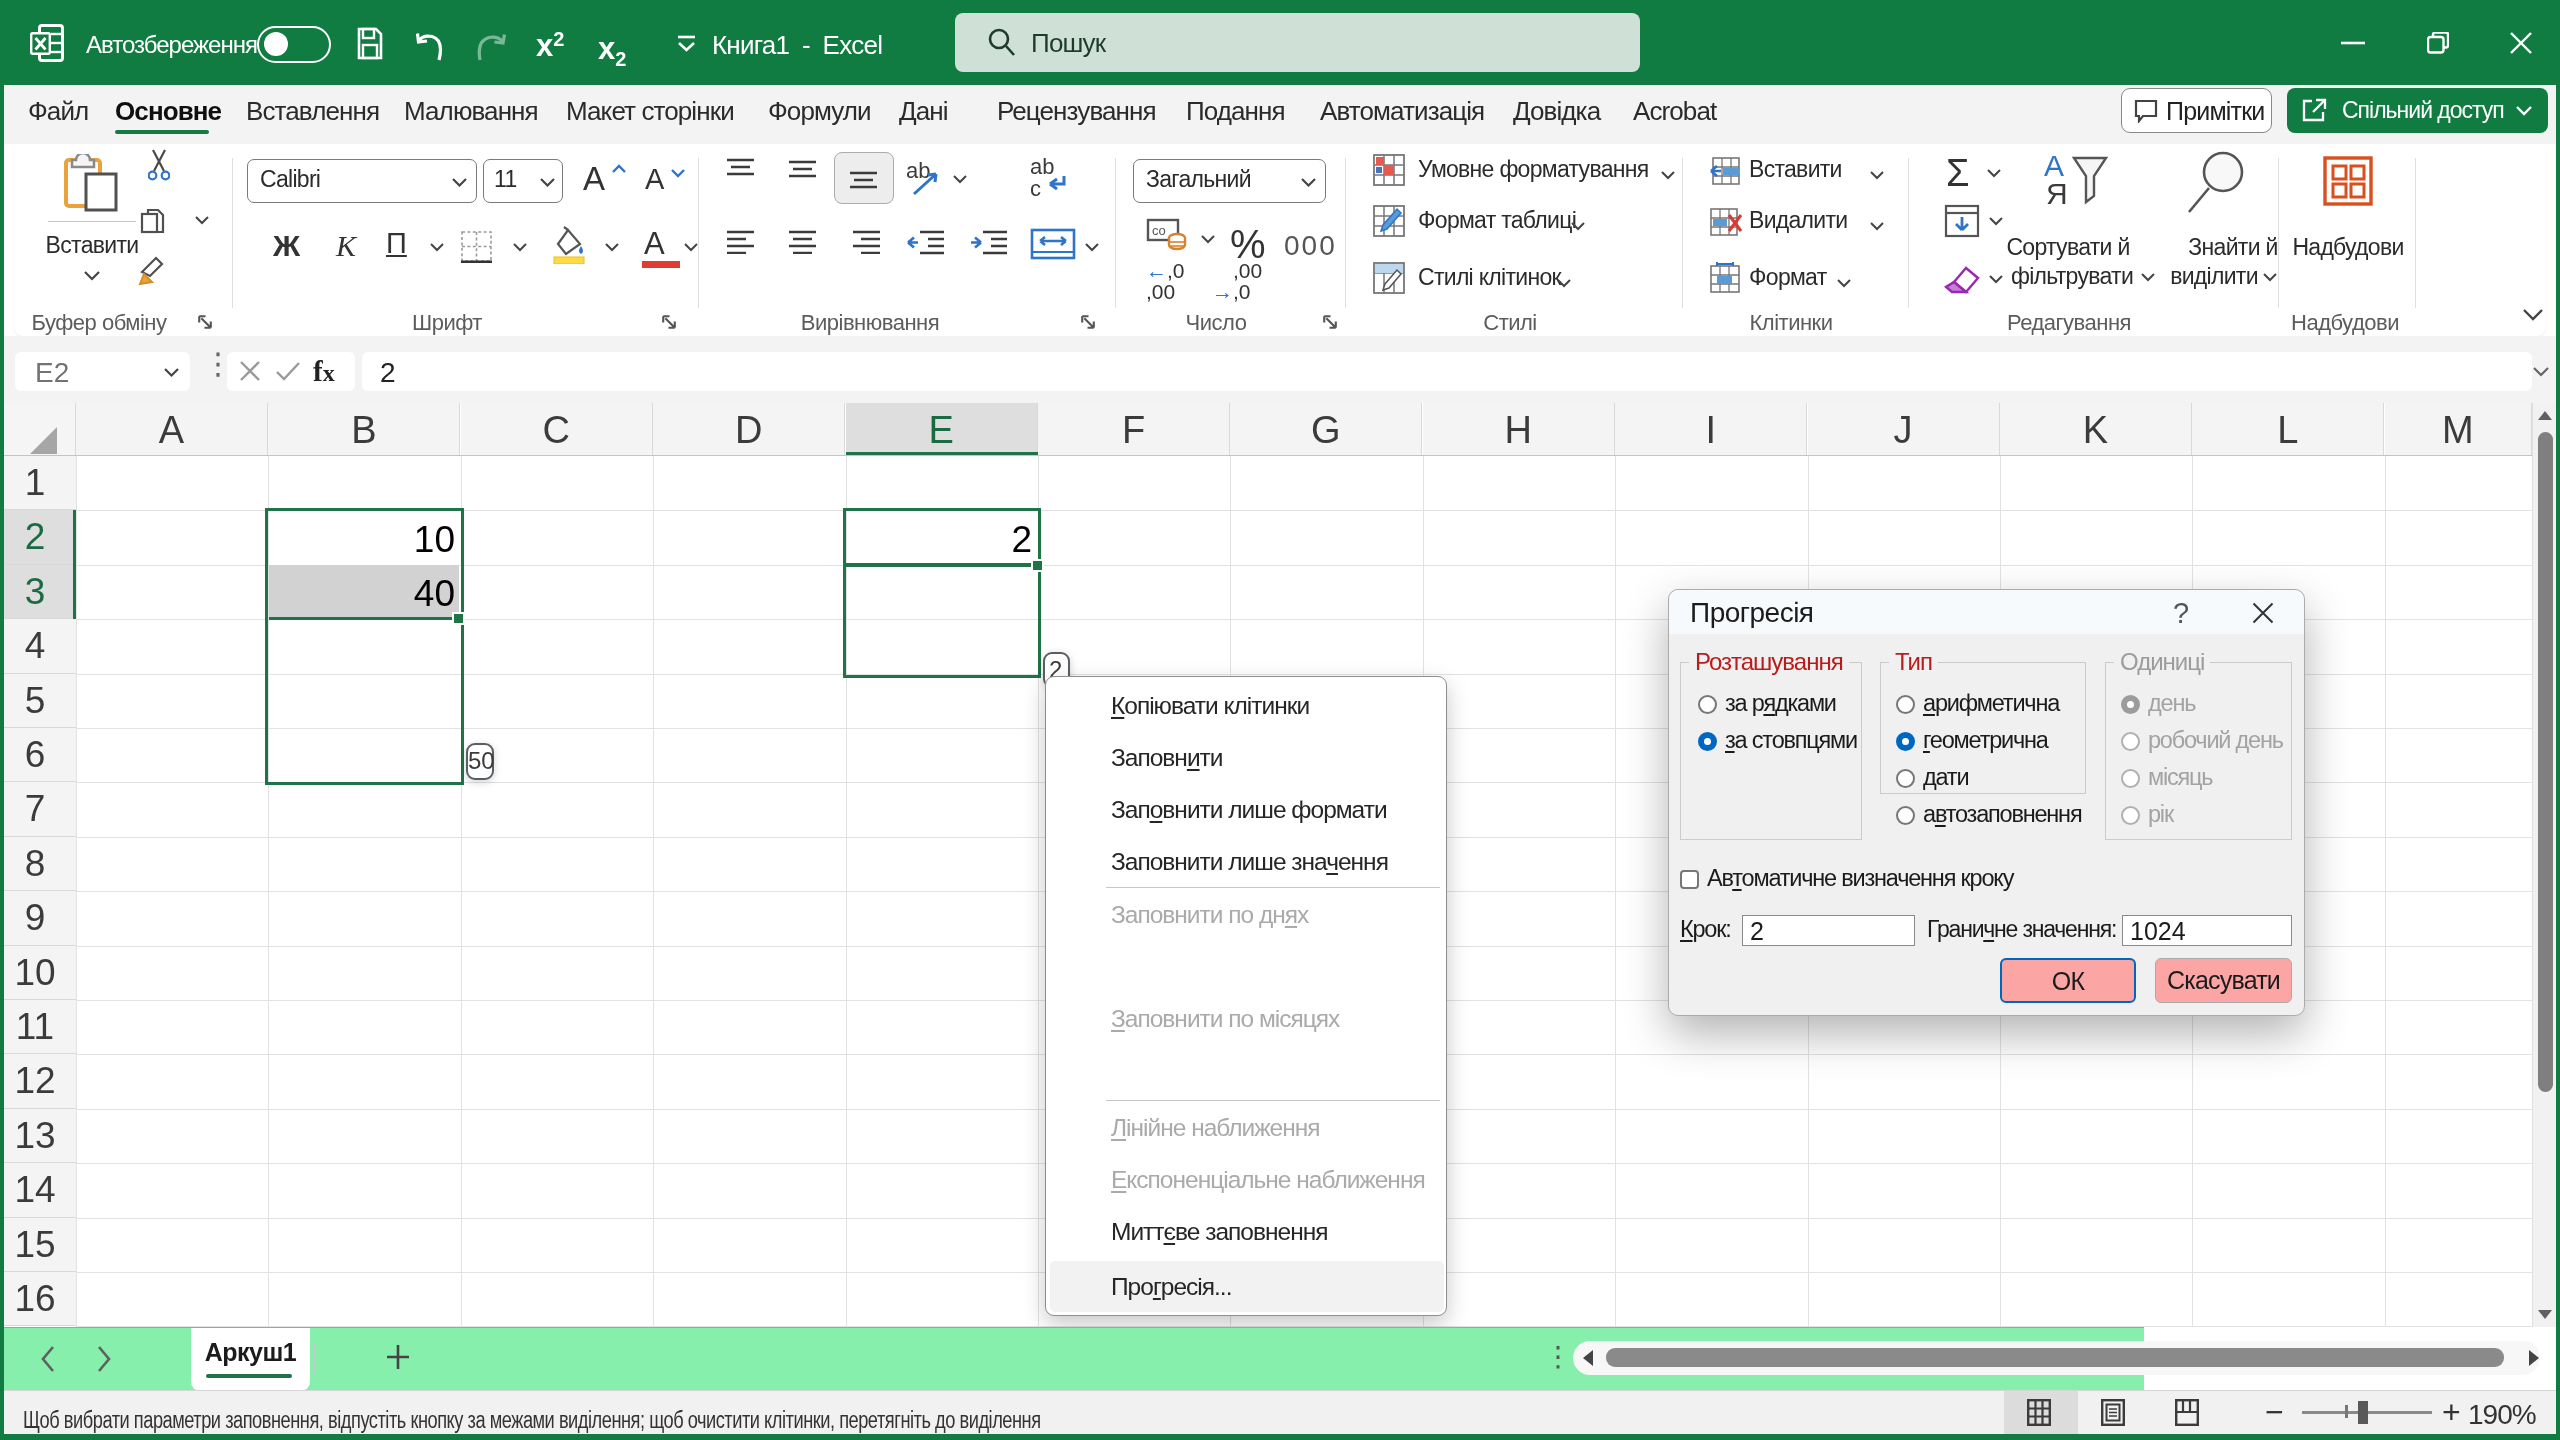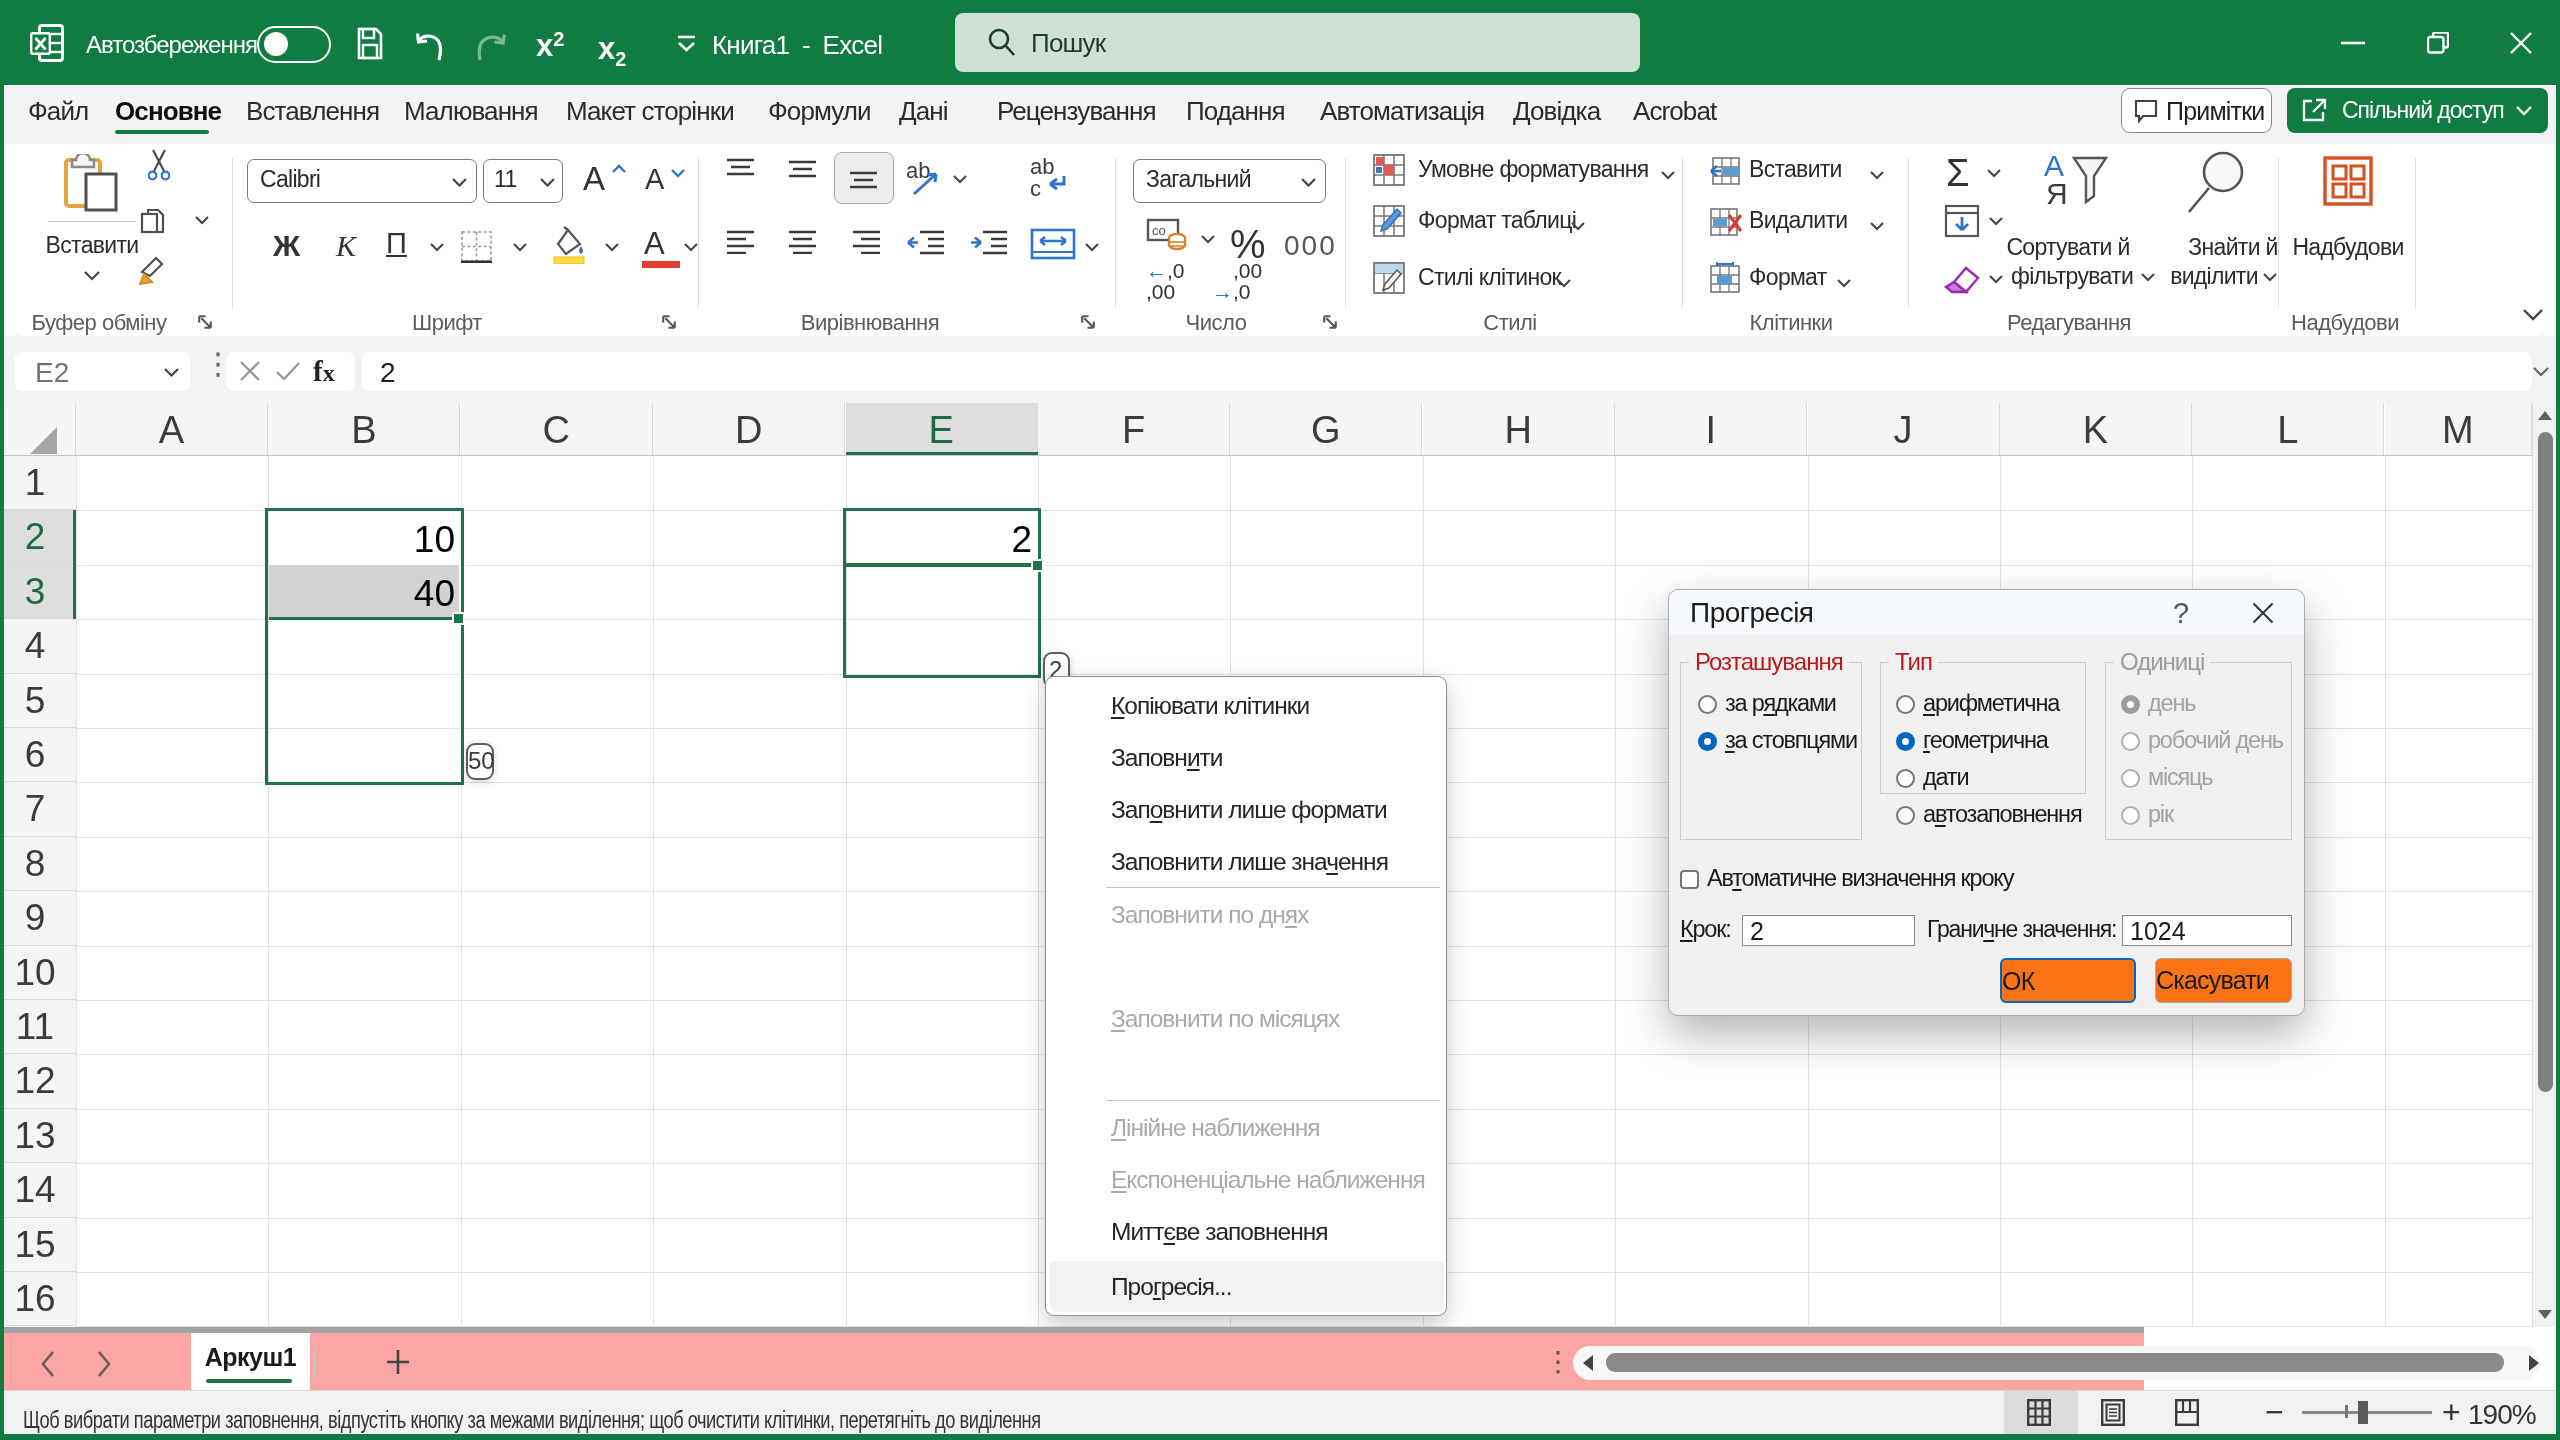--- a/index.html
+++ b/index.html
@@ -34,23 +34,23 @@
 
 #dialog{position:absolute;left:1668px;top:589px;width:637px;height:427px;background:#F0F0F0;border:1px solid #ABABAB;border-radius:10px;box-shadow:0 18px 45px rgba(0,0,0,0.30)}
 .gbox{position:absolute;border:1px solid #CBCBCB}
 .gbox .cap{position:absolute;left:8px;top:-15px;background:#F0F0F0;padding:0 6px;font-size:24px;letter-spacing:-1px;color:#b91c1c;white-space:nowrap}
 .radio{position:absolute;width:19px;height:19px;border-radius:50%;background:#fff;border:2px solid #767676}
 .radio.sel{border:6px solid #0067C0}
 .radio.dsel{border:6px solid #9C9C9C}
 .radio.ddis{border:2px solid #B0B0B0}
 .rlab{position:absolute;font-size:23.5px;letter-spacing:-1.2px;color:#1b1b1b;white-space:nowrap}
 .rlab.dis{color:#A3A3A3}
-.dbtn{position:absolute;height:45px;background:#f97316;border-radius:6px;font-size:25px;letter-spacing:-0.8px;color:#1b1b1b;line-height:42px;box-sizing:border-box}
-
-#sheetbar{position:absolute;left:4px;top:1327px;width:2140px;height:63px;background:#fca5a5;border-top:6px solid #a3a3a3}
+.dbtn{position:absolute;height:45px;background:#fca5a5;border-radius:6px;font-size:25px;letter-spacing:-0.8px;color:#1b1b1b;text-align:center;line-height:42px;box-sizing:border-box}
+
+#sheetbar{position:absolute;left:4px;top:1327px;width:2140px;height:63px;background:#86efac;border-top:1px solid #a3a3a3}
 #statusbar{position:absolute;left:4px;top:1390px;width:2552px;height:44px;background:#F1F1F1;border-top:1px solid #D5D5D5;font-size:21.5px;letter-spacing:-1px;color:#333}
 
 .wedge{position:absolute;background:#107C41}
 u{text-decoration:underline;text-underline-offset:3px}
 </style></head>
 <body>
 <div id="root">
 
 <div id="titlebar">
 

